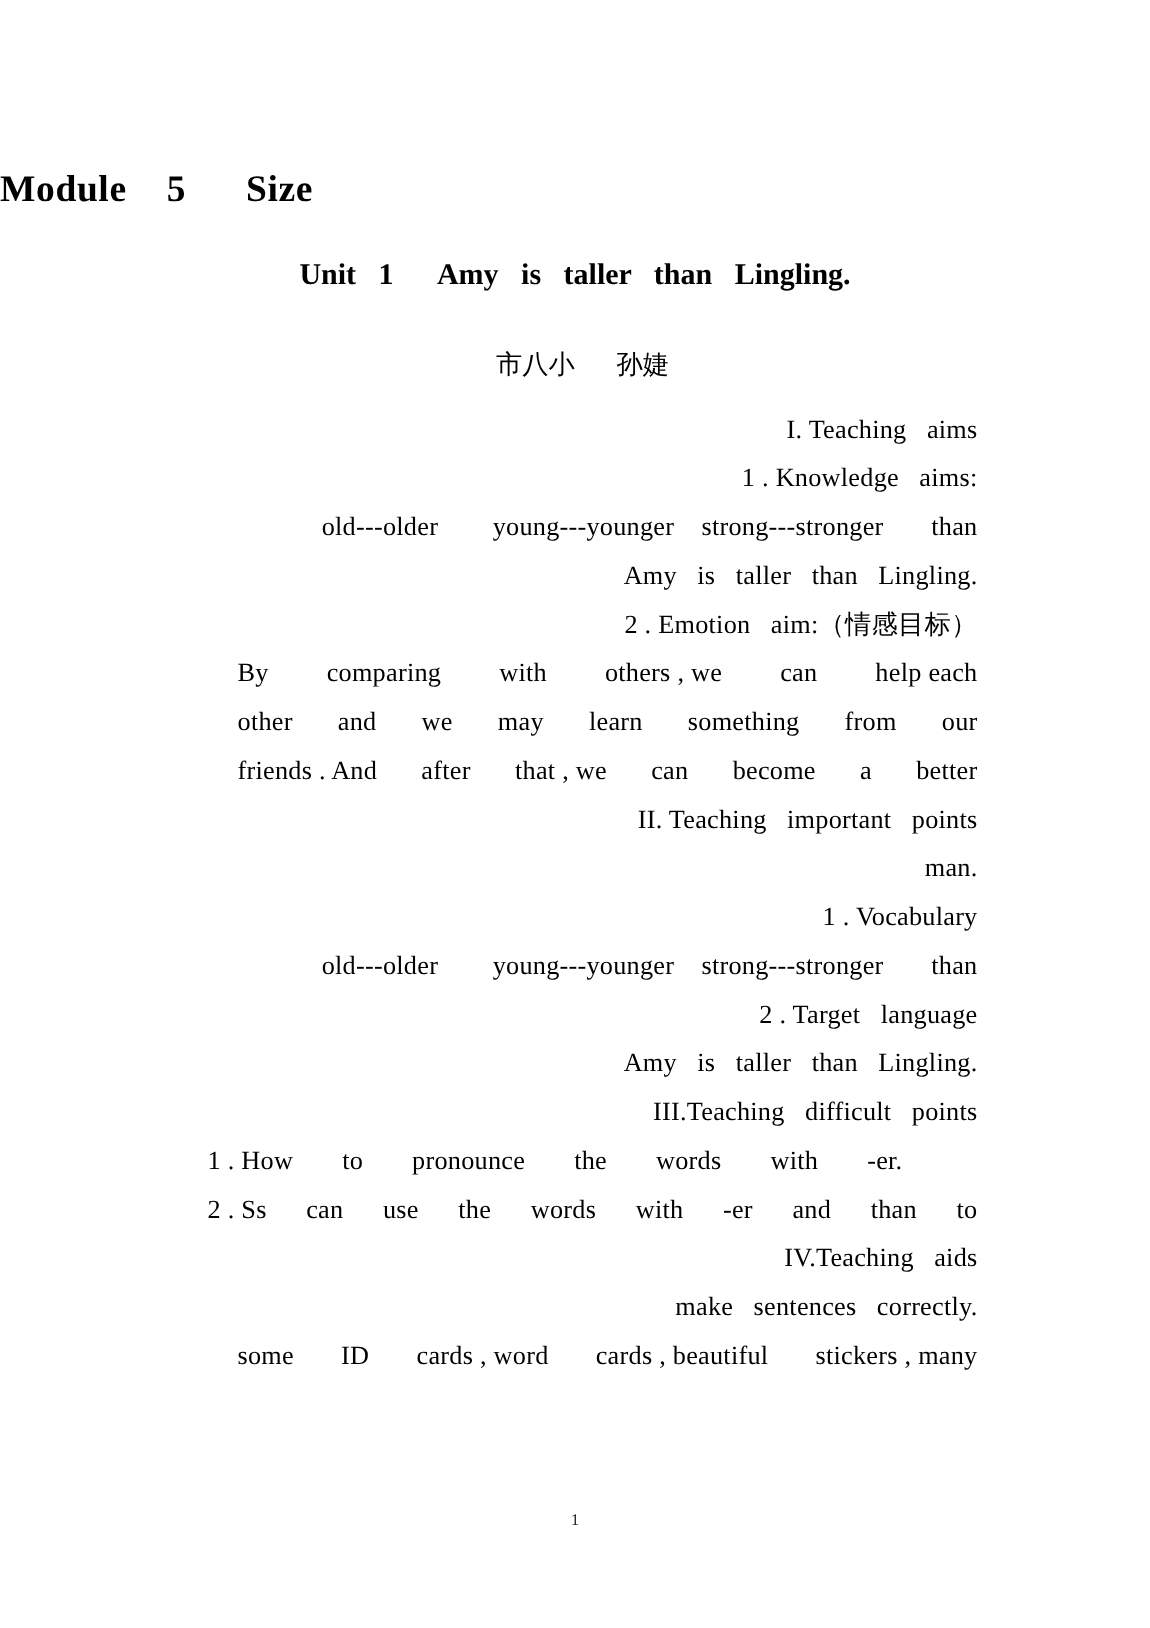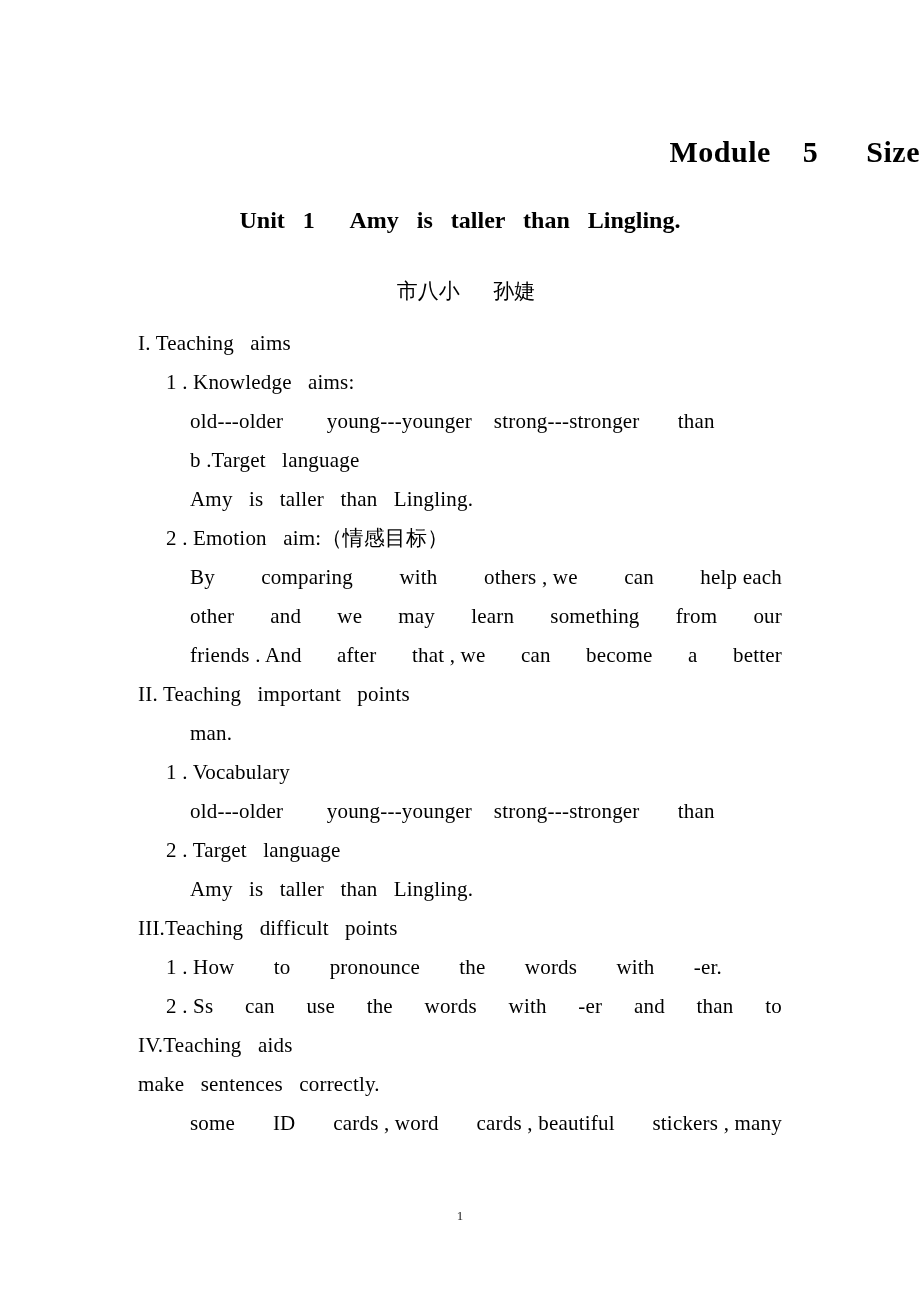--- a/index.html
+++ b/index.html
@@ -19,21 +19,21 @@
   }
 
   
   .title-block {
     position: absolute;
     left: 0;
     top: 132px;
     width: 920px;
   }
   .doc-title {
-    text-align: right;
+    text-align: left;
     font-size: 30px;
     font-weight: bold;
     letter-spacing: 0.5px;
     line-height: 40px;
     white-space: pre;
     margin: 0;
   }
   .doc-subtitle {
     text-align: center;
     font-size: 24px;
@@ -56,20 +56,21 @@
     line-height: 30px;
     white-space: pre;
   }
 
   
   .body-block {
     position: absolute;
     left: 138px;
     top: 324px;
     width: 644px;
+    text-align: right;
   }
   .ln {
     font-size: 21px;
     line-height: 39px;
     height: 39px;
     white-space: pre;
     margin: 0;
     letter-spacing: 0.2px;
   }
   
@@ -107,21 +108,20 @@
     <div class="doc-title">Module    5      Size</div>
     <div class="doc-subtitle">Unit   1      Amy   is   taller   than   Lingling.</div>
   </div>
 
   <div class="byline">市八小     孙婕</div>
 
   <div class="body-block" id="body-block">
       <div class="ln lvl0">I. Teaching   aims</div>
       <div class="ln lvl1">1 . Knowledge   aims:</div>
       <div class="ln lvl2">old---older        young---younger    strong---stronger       than</div>
-      <div class="ln lvl2">b .Target   language</div>
       <div class="ln lvl2">Amy   is   taller   than   Lingling.</div>
       <div class="ln lvl1">2 . Emotion   aim:（情感目标）</div>
       <div class="ln lvl0 just indent-first">
         <span class="w">By</span>
         <span class="w">comparing</span>
         <span class="w">with</span>
         <span class="w">others , we</span>
         <span class="w">can</span>
         <span class="w">help each</span>
       </div>

